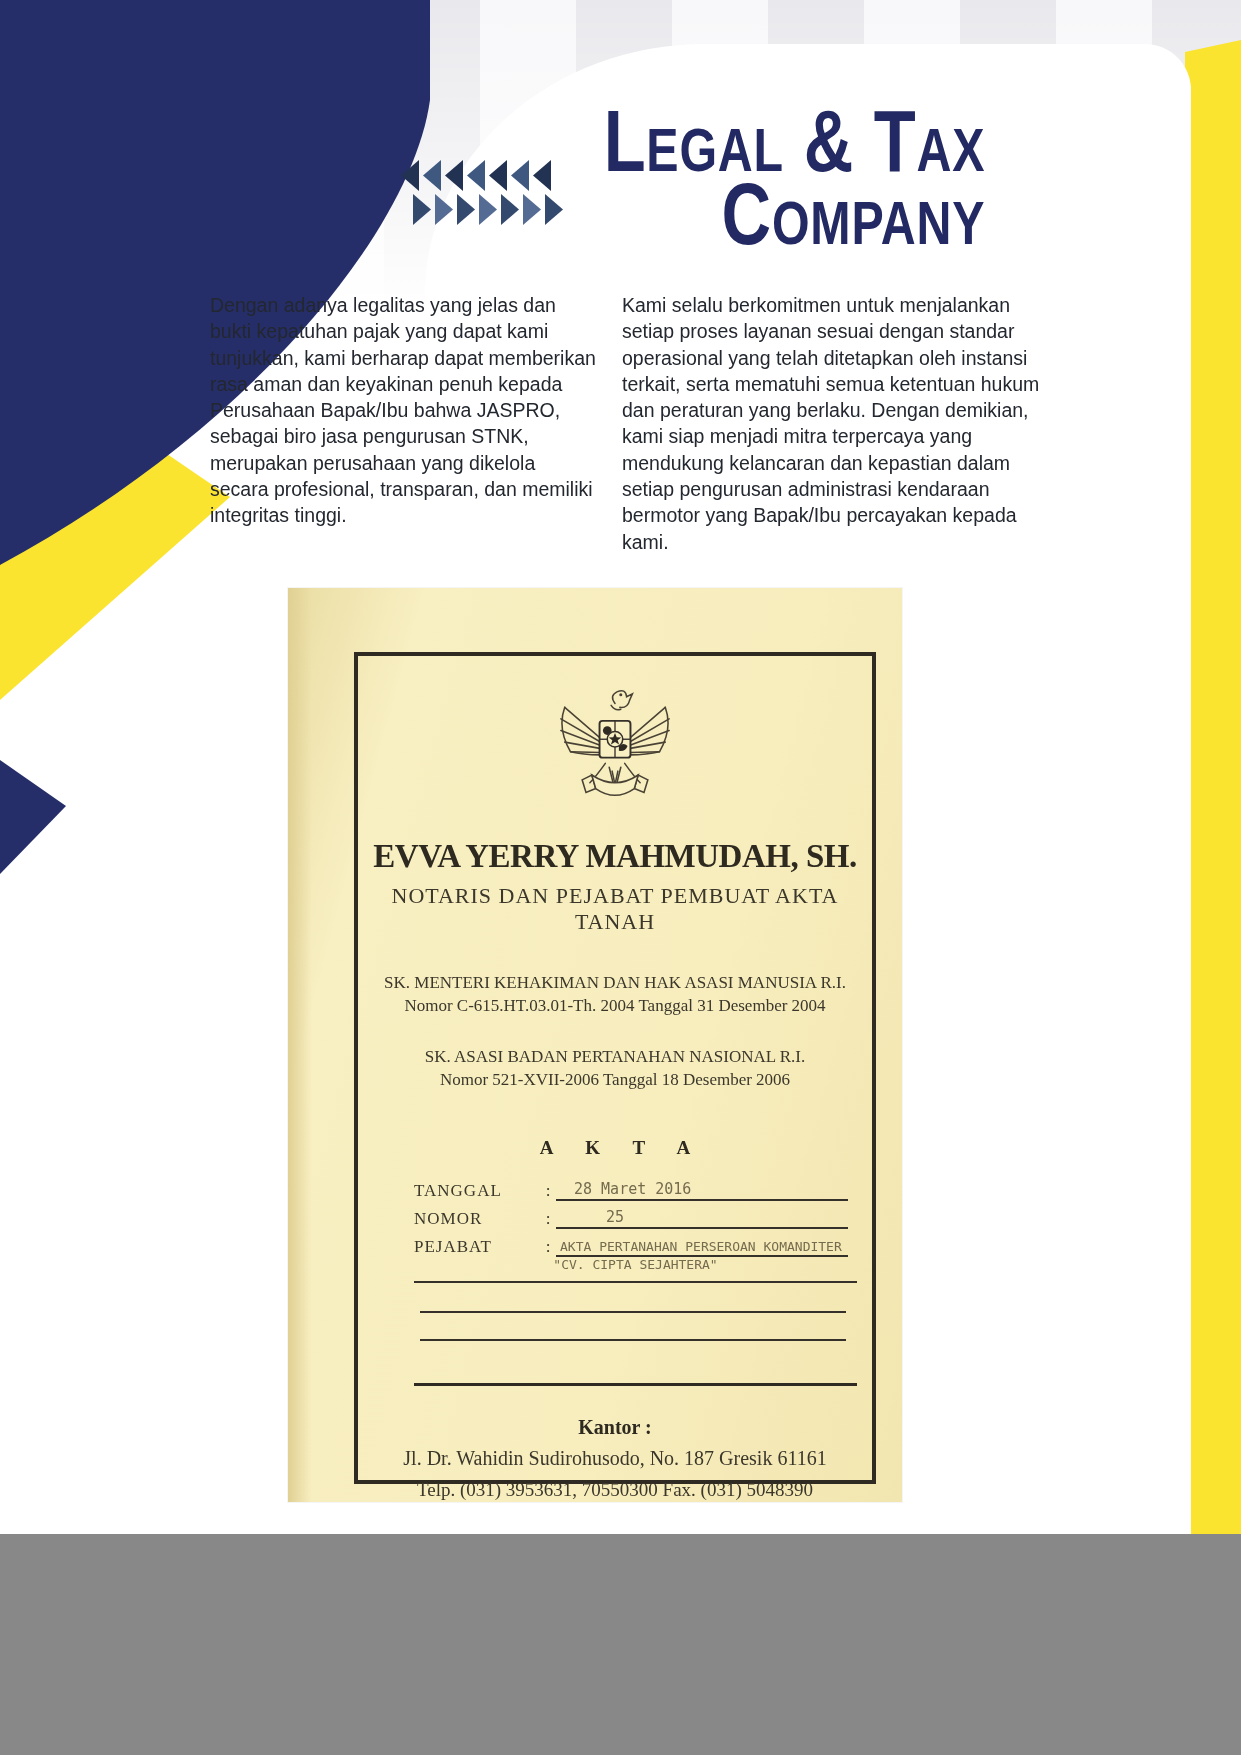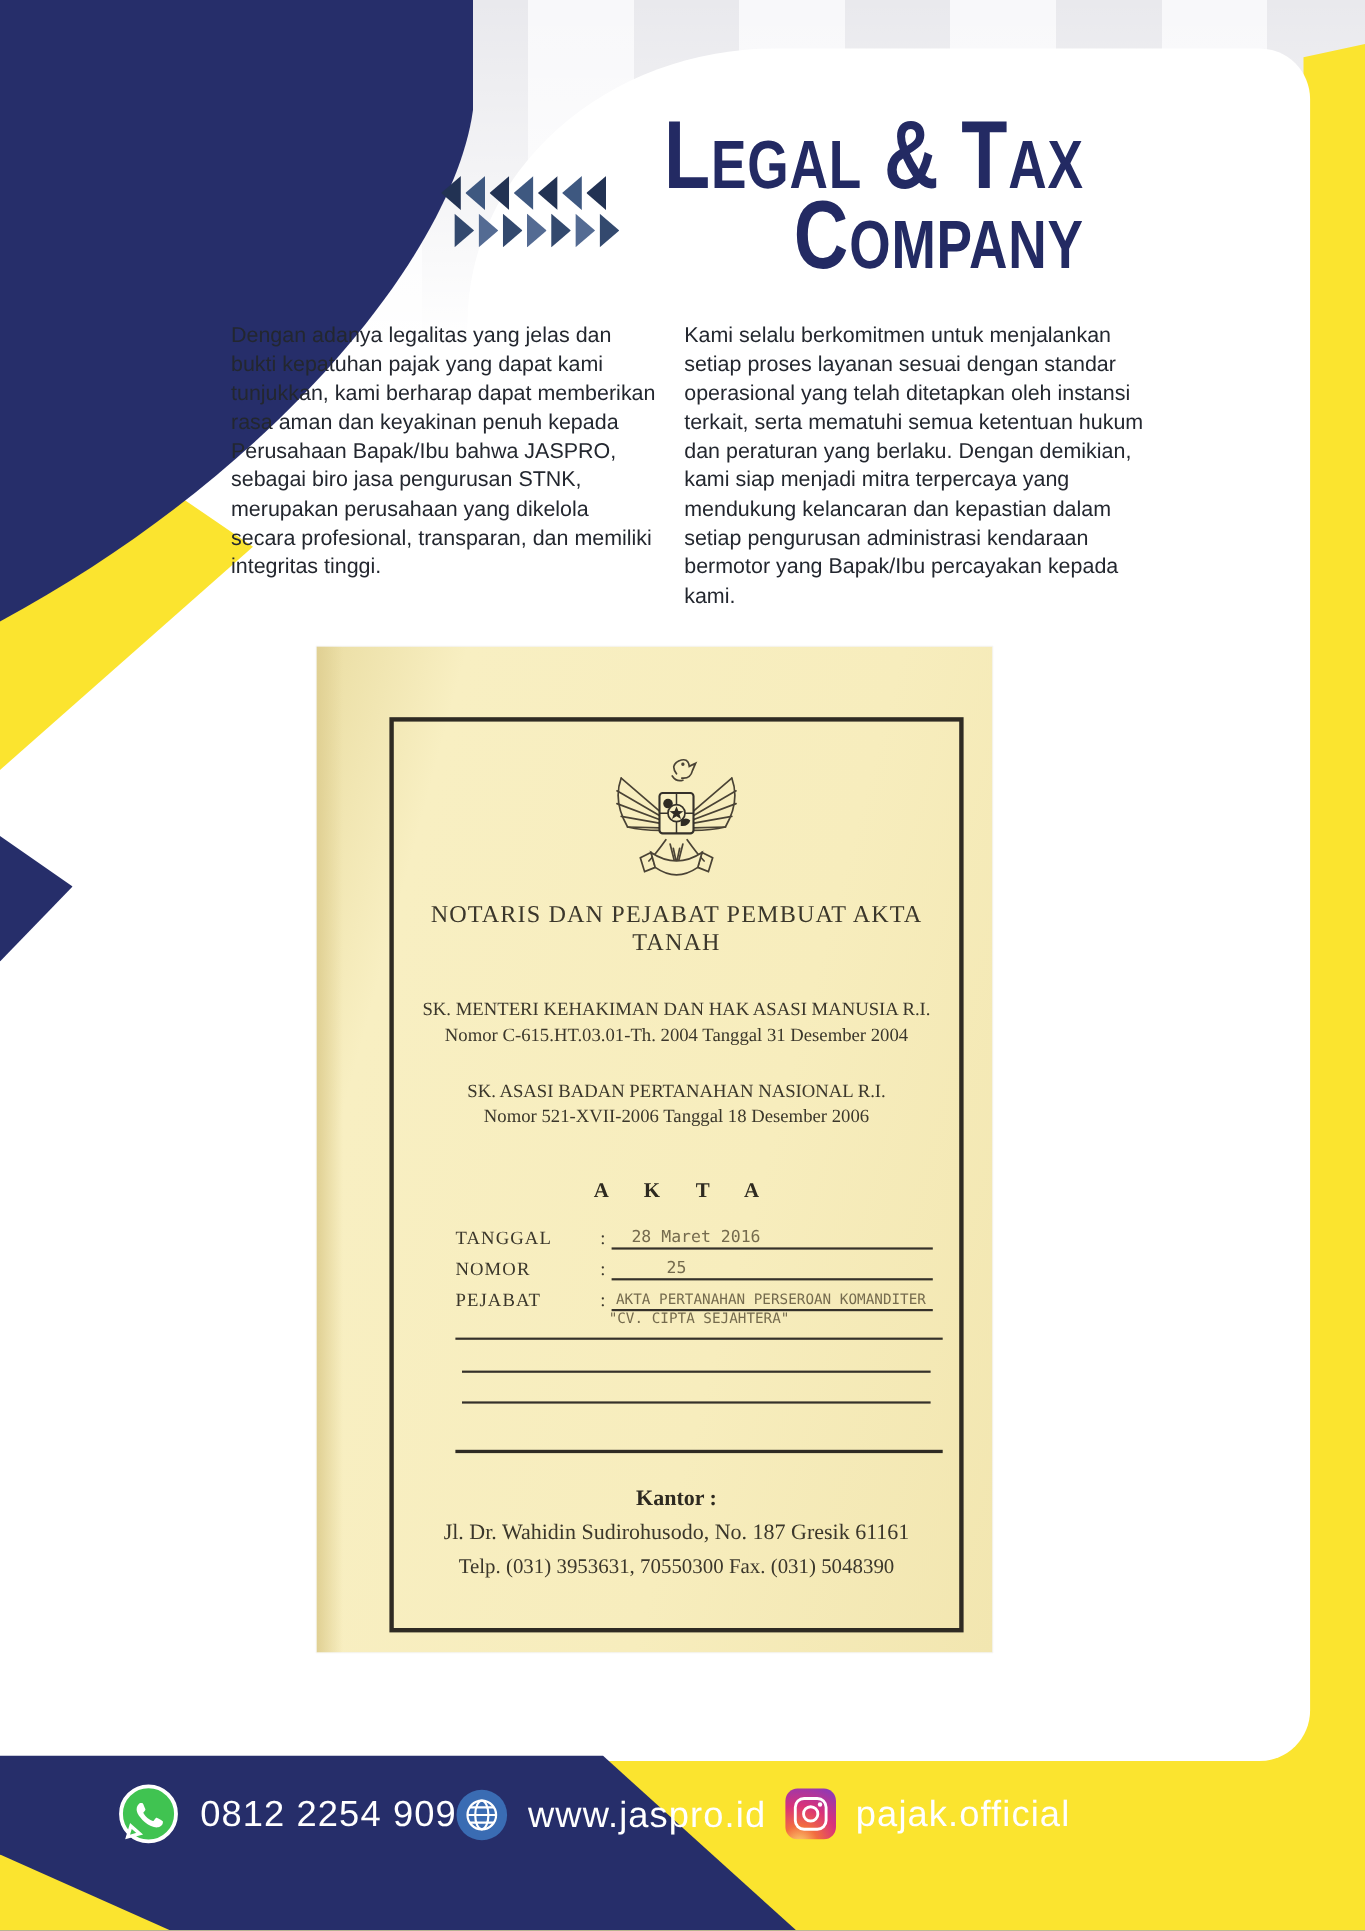--- a/index.html
+++ b/index.html
@@ -1,16 +1,16 @@
 <!DOCTYPE html>
 <html><head>
 <meta charset="utf-8">
 <style>
   html,body{margin:0;padding:0;background:#888;}
-  .page{position:relative;width:1241px;height:1755px;margin:0 auto;background:#fff;
+  .page{position:relative;width:1241px;height:1534px;margin:0 auto;background:#fff;
         overflow:hidden;font-family:"Liberation Sans",sans-serif;}
   .abs{position:absolute;}
 
   
   .top-columns{left:0;top:0;width:1241px;height:330px;
      background:repeating-linear-gradient(90deg,#e9e9ed 0 96px,#f8f8fa 96px 192px);}
   .top-columns::after{content:"";position:absolute;inset:0;
      background:linear-gradient(to bottom,rgba(255,255,255,0) 0%,rgba(255,255,255,.45) 45%,#fff 95%);}
   .yellow-shape{left:0;top:0;width:1241px;height:1755px;background:#fbe42f;
      clip-path:polygon(1185px 52px,1241px 40px,1241px 1755px,520px 1755px,520px 1570px,1185px 1570px);}
@@ -178,20 +178,21 @@
           <rect x="44" y="40" width="32" height="38" rx="3" fill="#f8efc2" stroke="#35312a" stroke-width="2"></rect>
           <line x1="60" y1="40" x2="60" y2="78" stroke="#35312a" stroke-width="1.4"></line>
           <line x1="44" y1="59" x2="76" y2="59" stroke="#35312a" stroke-width="1.4"></line>
           <circle cx="52" cy="50" r="4.5" fill="#2f2b23"></circle>
           <path d="M64 66 q5 -4 9 0 q-2 6 -9 5 Z" fill="#2f2b23"></path>
           <circle cx="60" cy="59" r="8" fill="#f8efc2" stroke="#35312a" stroke-width="1.6"></circle>
           <path d="M60 52.5 L61.8 57 L66.5 57.2 L62.8 60 L64.2 64.5 L60 61.8 L55.8 64.5 L57.2 60 L53.5 57.2 L58.2 57 Z" fill="#2f2b23"></path>
         </g>
       </svg>
 
+      <div class="doc-name">EVVA YERRY MAHMUDAH, SH.</div>
       <div class="doc-role">NOTARIS DAN PEJABAT PEMBUAT AKTA TANAH</div>
 
       <div class="doc-sk">
         <div>SK. MENTERI KEHAKIMAN DAN HAK ASASI MANUSIA R.I.</div>
         <div>Nomor C-615.HT.03.01-Th. 2004 Tanggal 31 Desember 2004</div>
       </div>
       <div class="doc-sk second">
         <div>SK. ASASI BADAN PERTANAHAN NASIONAL R.I.</div>
         <div>Nomor 521-XVII-2006 Tanggal 18 Desember 2006</div>
       </div>

